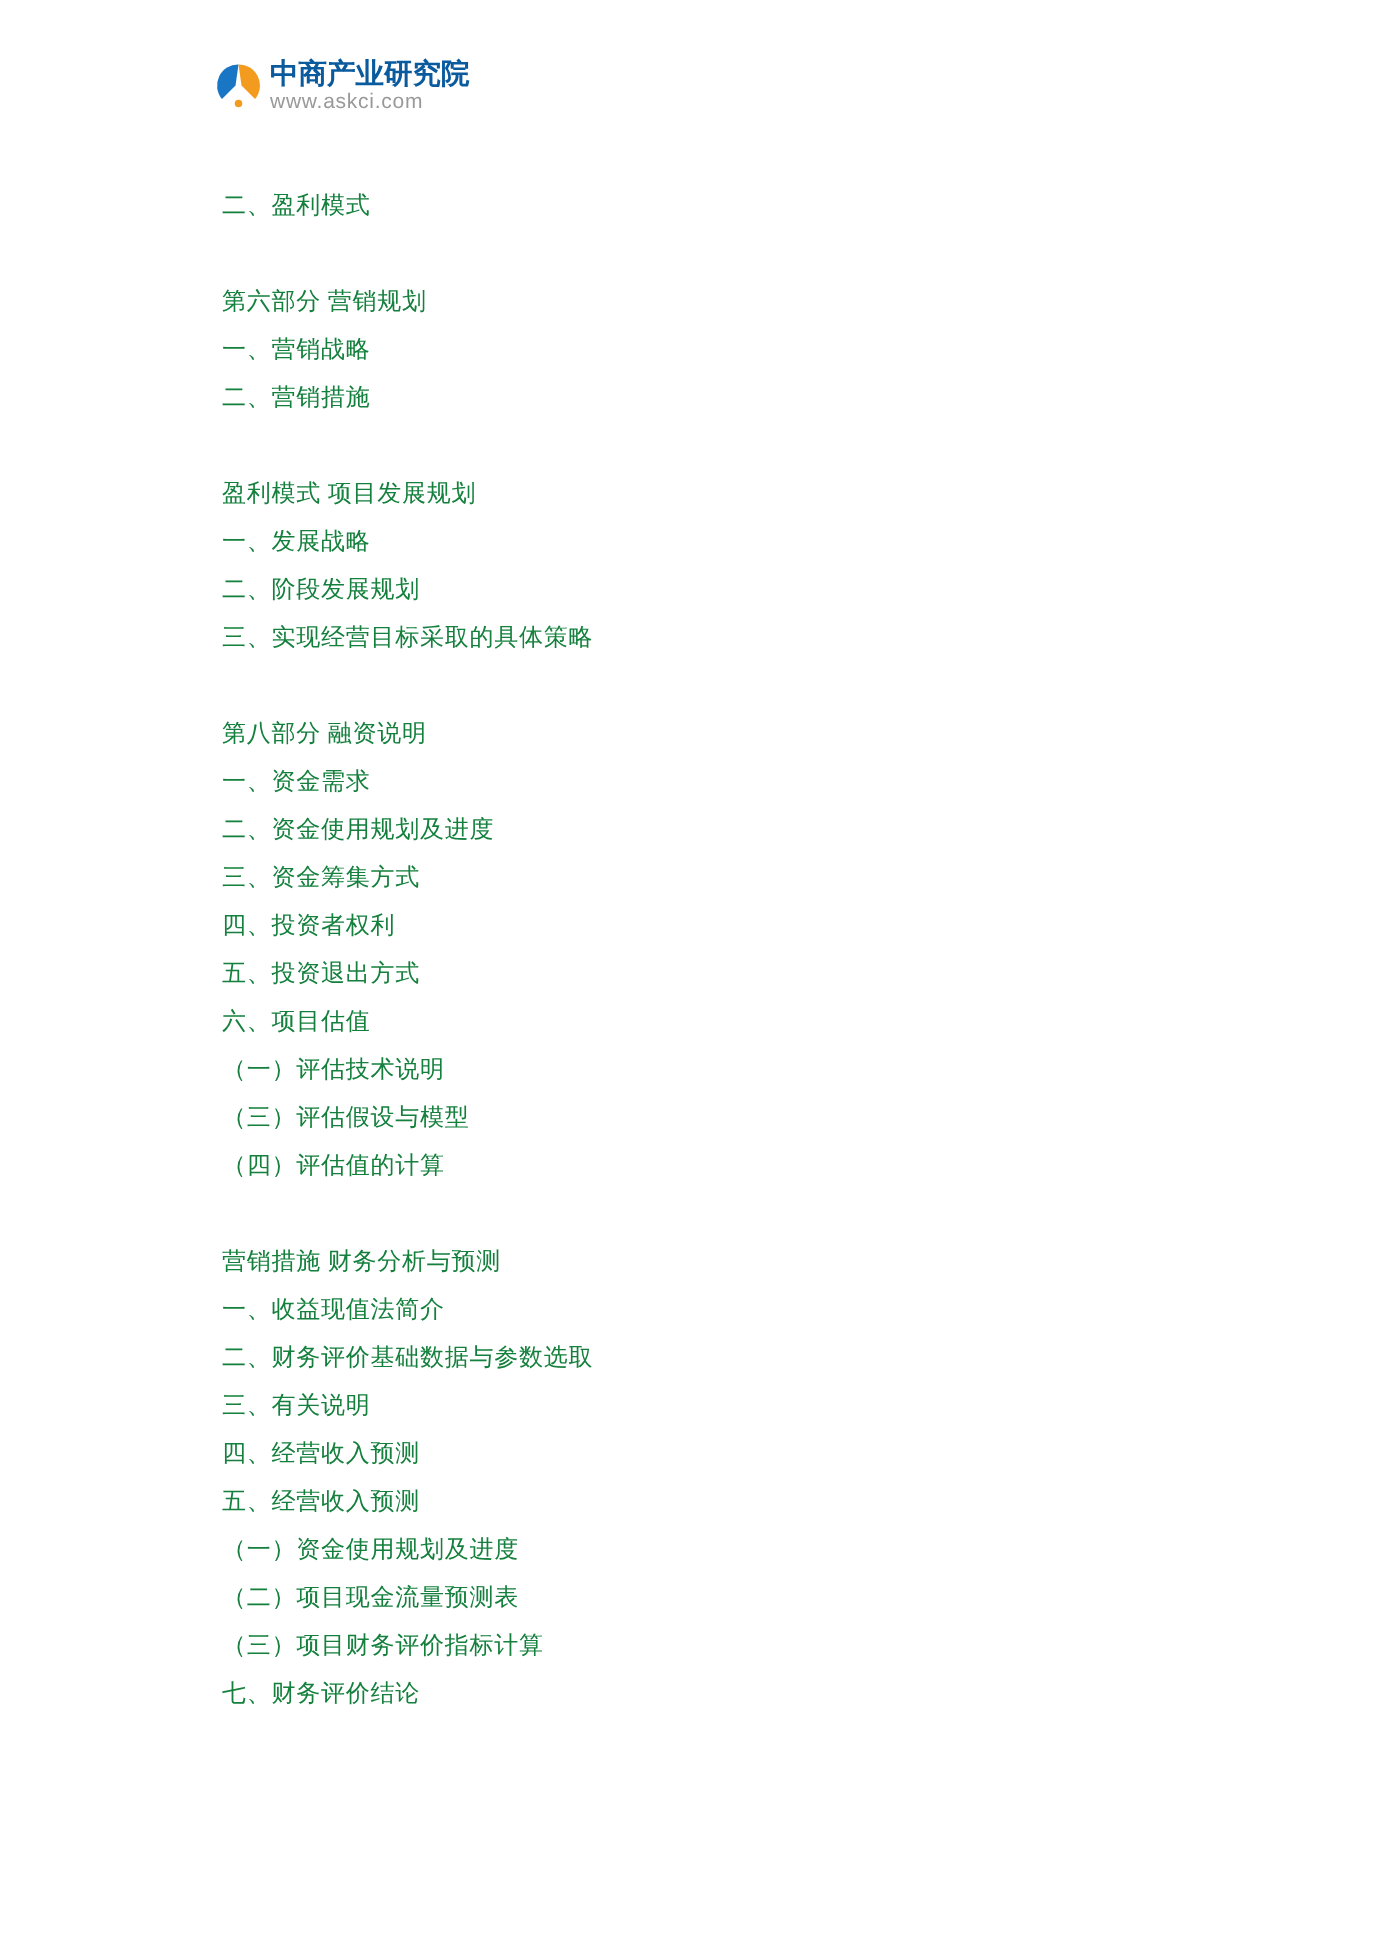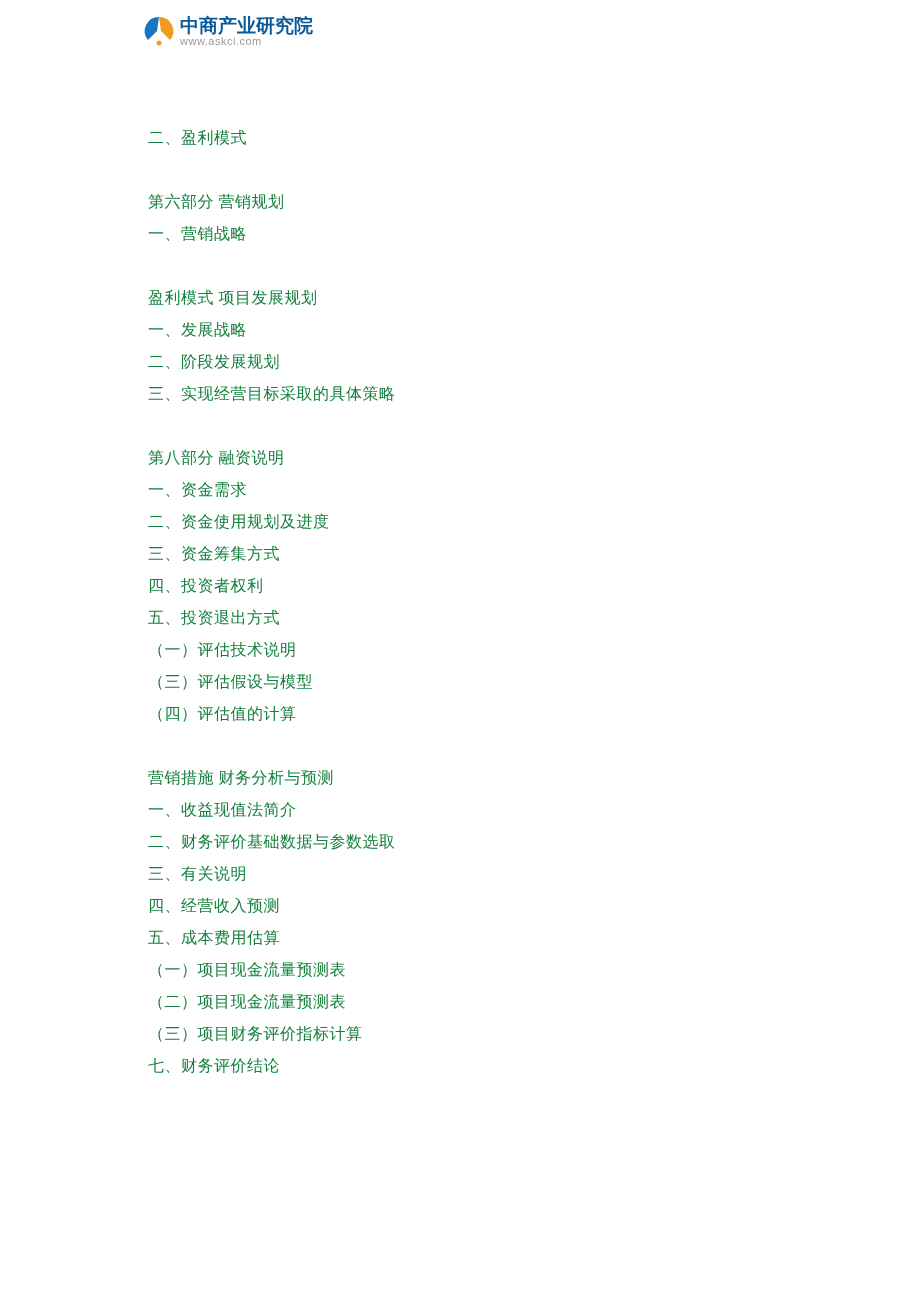--- a/index.html
+++ b/index.html
@@ -9,21 +9,21 @@
     }
     body {
       width: 920px;
       height: 1302px;
       background: #ffffff;
       font-family: "SimSun", "宋体", serif;
       position: relative;
     }
     .header {
       position: absolute;
-      top: 14px;
+      top: 40px;
       left: 142px;
       display: flex;
       align-items: center;
     }
     .logo-icon {
       display: inline-block;
       position: relative;
       width: 34px;
       height: 34px;
     }
@@ -35,21 +35,21 @@
     }
     .logo-cn {
       font-family: "Microsoft YaHei", "SimHei", sans-serif;
       font-weight: bold;
       font-size: 19px;
       color: #0a5a9e;
       letter-spacing: 0px;
     }
     .logo-url {
       font-family: Arial, sans-serif;
-      font-size: 11px;
+      font-size: 14px;
       color: #999999;
       letter-spacing: 0.5px;
       margin-top: 1px;
     }
     .content {
       position: absolute;
       top: 122px;
       left: 148px;
       width: 620px;
     }
@@ -79,42 +79,44 @@
     <span class="logo-url">www.askci.com</span>
   </span>
 </div>
 
 <div class="content">
   <div class="line">二、盈利模式</div>
   <div class="section-gap"></div>
 
   <div class="line">第六部分 营销规划</div>
   <div class="line">一、营销战略</div>
+  <div class="line">二、营销措施</div>
   <div class="section-gap"></div>
 
   <div class="line">盈利模式 项目发展规划</div>
   <div class="line">一、发展战略</div>
   <div class="line">二、阶段发展规划</div>
   <div class="line">三、实现经营目标采取的具体策略</div>
   <div class="section-gap"></div>
 
   <div class="line">第八部分 融资说明</div>
   <div class="line">一、资金需求</div>
   <div class="line">二、资金使用规划及进度</div>
   <div class="line">三、资金筹集方式</div>
   <div class="line">四、投资者权利</div>
   <div class="line">五、投资退出方式</div>
+  <div class="line">六、项目估值</div>
   <div class="line">（一）评估技术说明</div>
   <div class="line">（三）评估假设与模型</div>
   <div class="line">（四）评估值的计算</div>
   <div class="section-gap"></div>
 
   <div class="line">营销措施 财务分析与预测</div>
   <div class="line">一、收益现值法简介</div>
   <div class="line">二、财务评价基础数据与参数选取</div>
   <div class="line">三、有关说明</div>
   <div class="line">四、经营收入预测</div>
-  <div class="line">五、成本费用估算</div>
-  <div class="line">（一）项目现金流量预测表</div>
+  <div class="line">五、经营收入预测</div>
+  <div class="line">（一）资金使用规划及进度</div>
   <div class="line">（二）项目现金流量预测表</div>
   <div class="line">（三）项目财务评价指标计算</div>
   <div class="line">七、财务评价结论</div>
 </div>
 
 </body></html>

